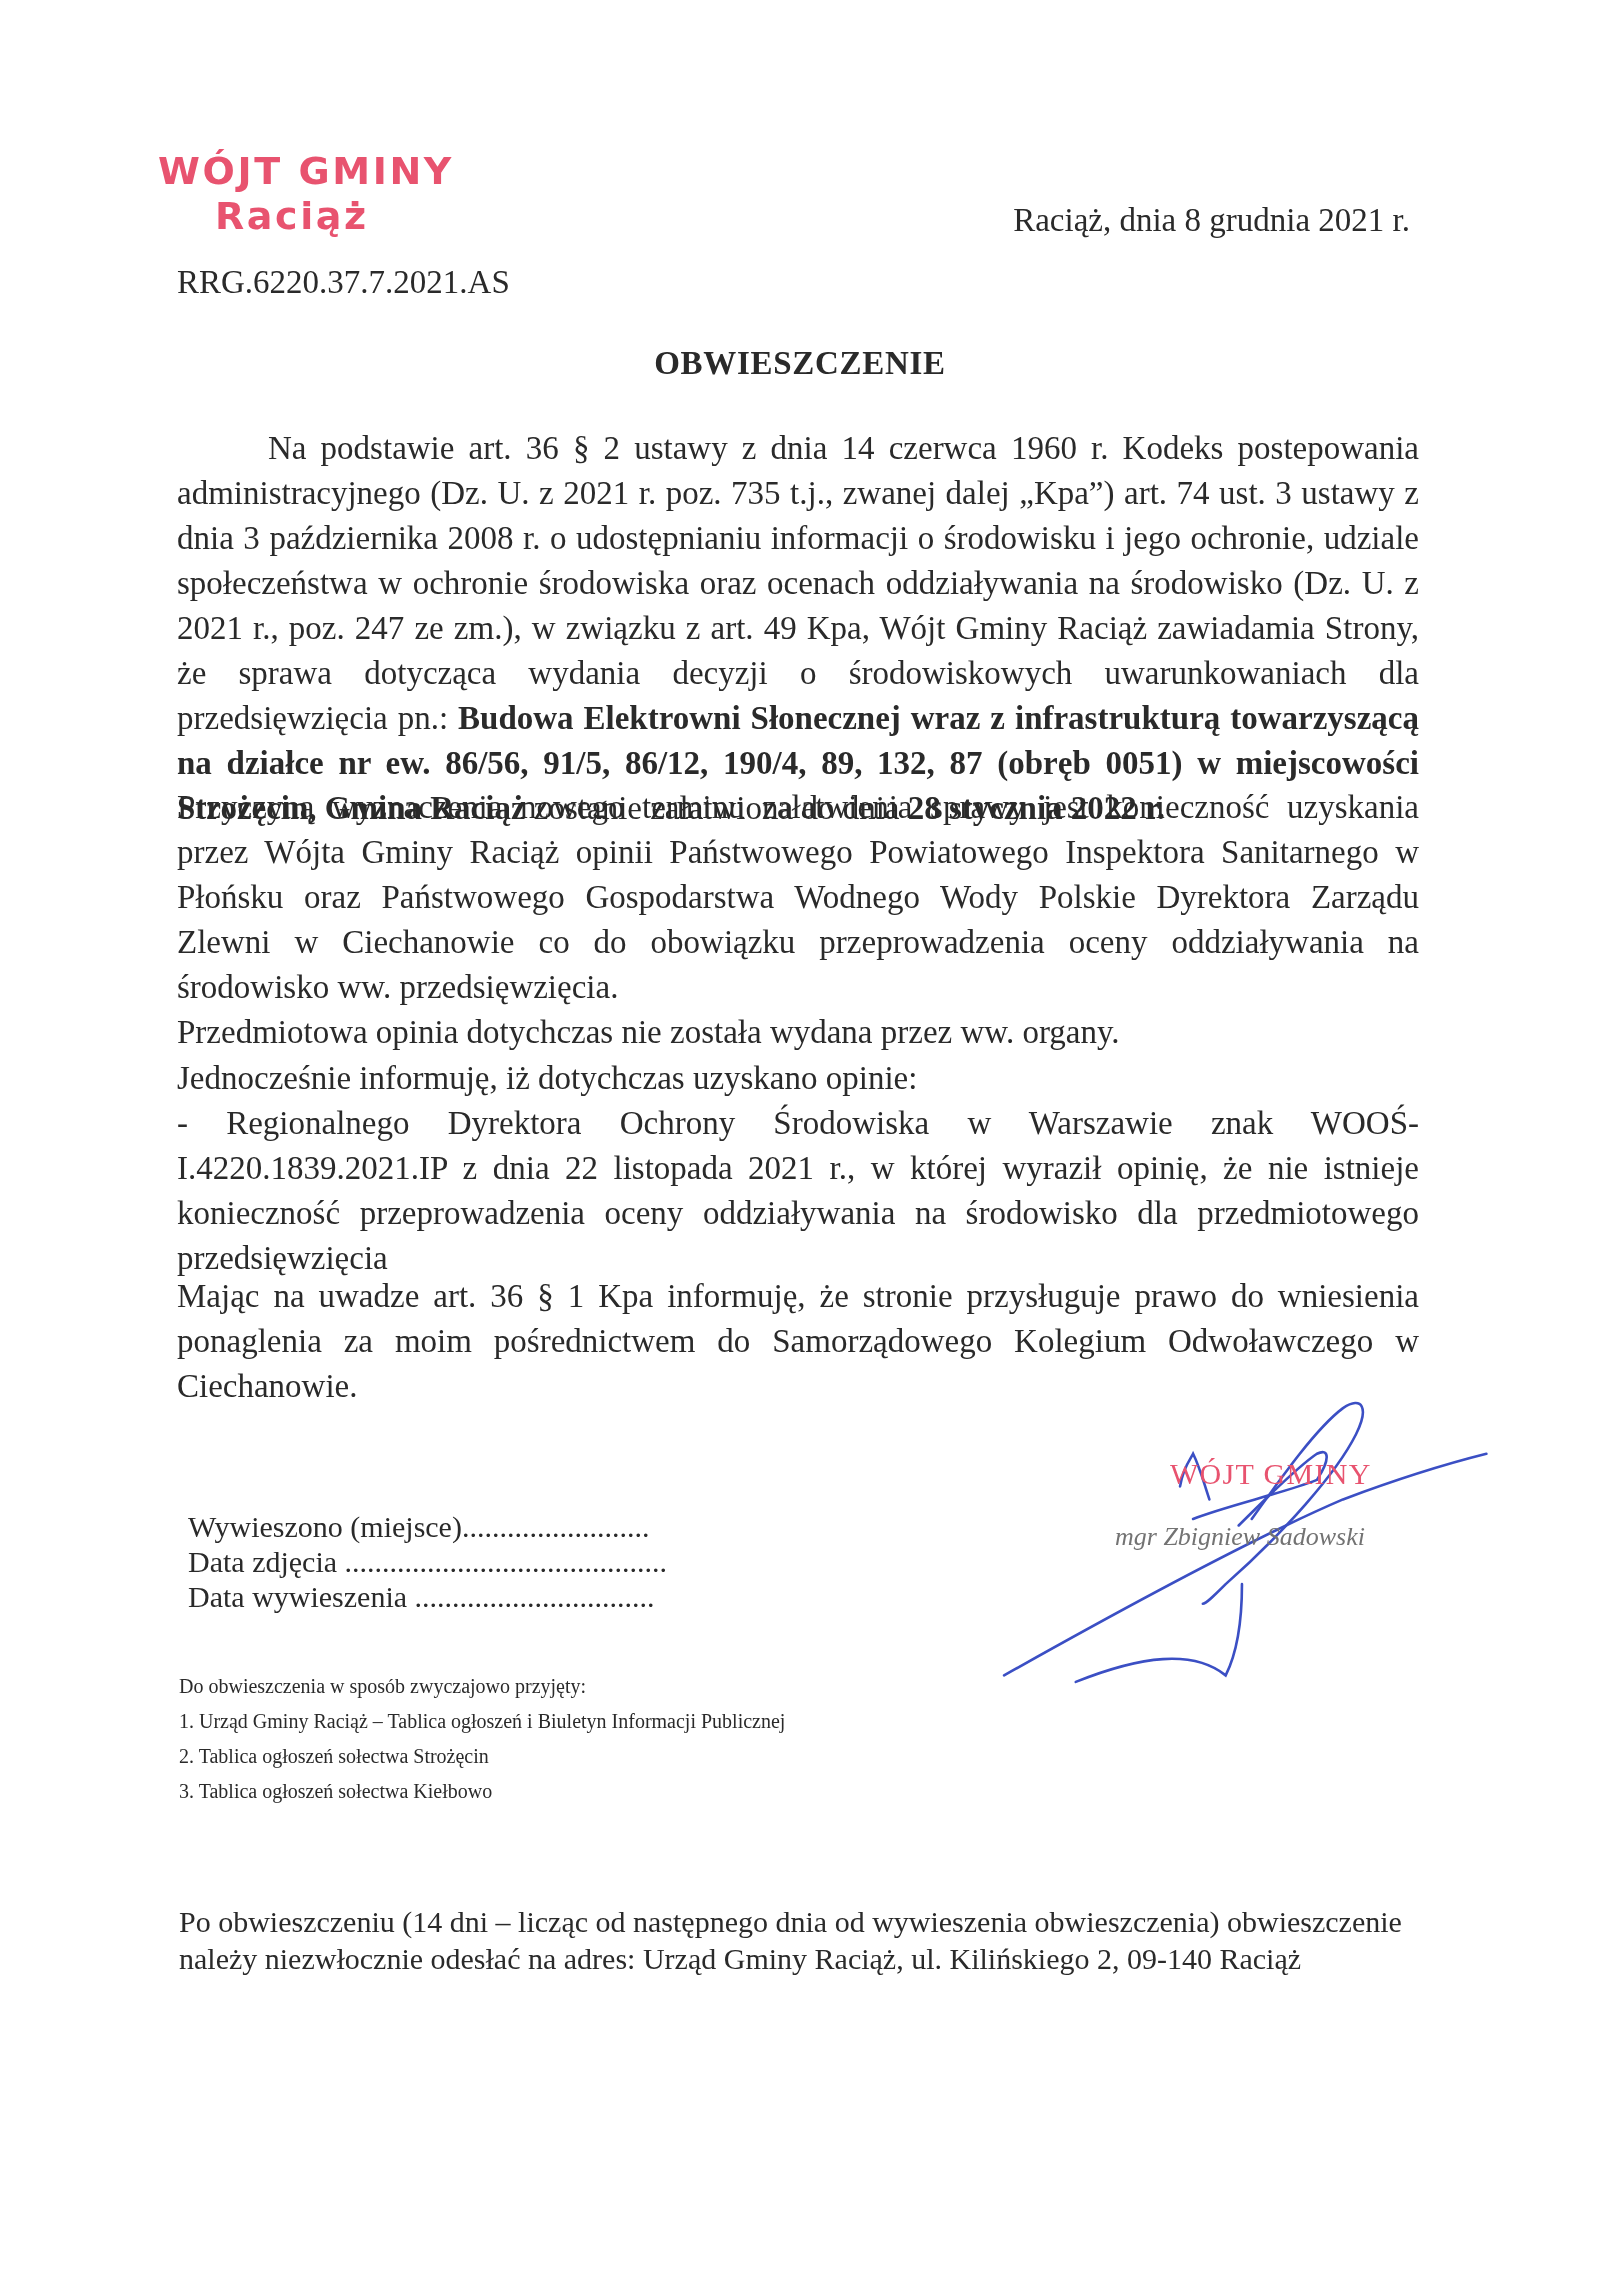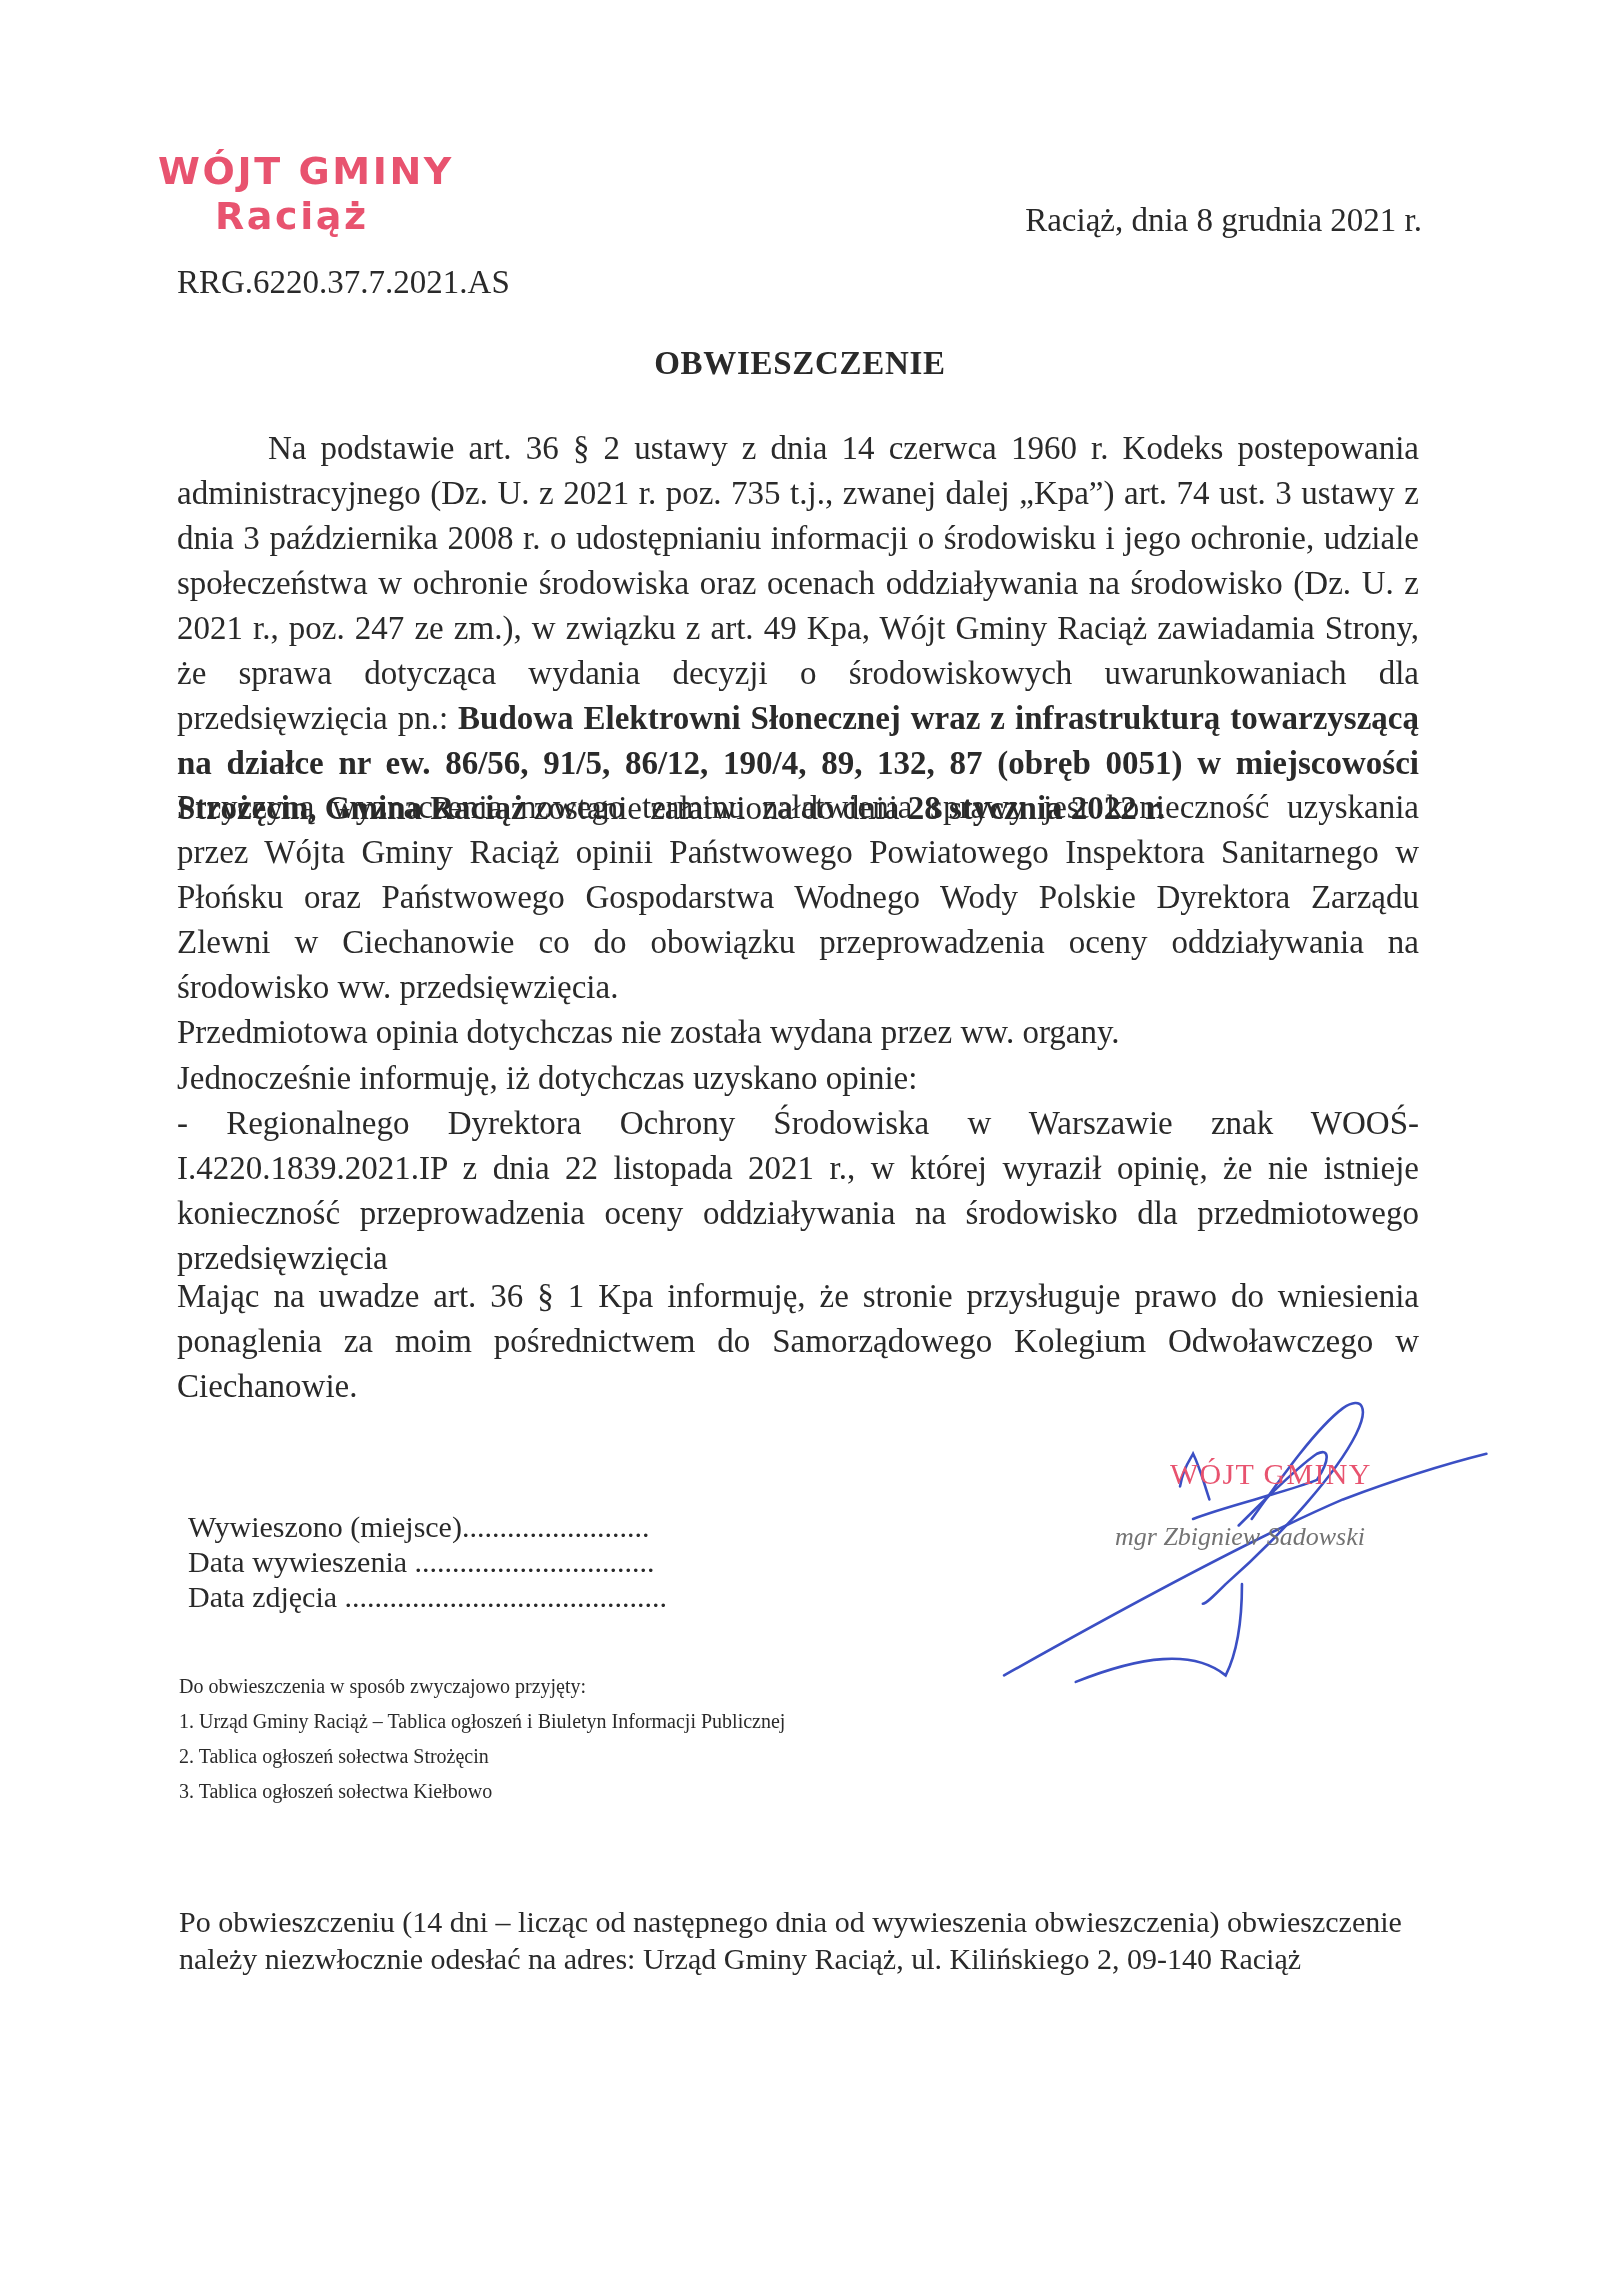--- a/index.html
+++ b/index.html
@@ -2,21 +2,21 @@
 <html style="font-size:10.4px"><head>
 <meta charset="utf-8">
 <style>
   html, body { margin: 0; padding: 0; background: #ffffff; }
   body { width: 1616px; height: 2284px; position: relative; overflow: hidden;
          font-family: "Liberation Serif", "DejaVu Serif", serif; color: #2a2a2a; }
   .abs { position: absolute; }
   .stamp { font-family: "DejaVu Sans", "Liberation Sans", sans-serif; color: #e8536f; font-weight: bold; letter-spacing: 2.6px; }
   .stamp-line1 { left: 158px; top: 149px; font-size: 38px; }
   .stamp-line2 { left: 215px; top: 194px; font-size: 38px; }
-  .date { right: 194px; top: 202px; font-size: 33px; }
+  .date { right: 206px; top: 202px; font-size: 33px; }
   .ref { left: 177px; top: 264px; font-size: 33px; }
   .title { left: 0; width: 1600px; text-align: center; top: 345px; font-size: 33px; font-weight: bold; letter-spacing: 0.7px; }
   .body-block { left: 177px; width: 1242px; font-size: 33px; line-height: 45px; text-align: justify; }
   .p1 { top: 426px; text-indent: 91px; }
   .p2 { top: 785px; }
   .p3 { top: 1056px; }
   .p4 { top: 1274px; }
   .b { font-weight: bold; }
   .list-line { display: block; }
   .posting { left: 188px; top: 1509px; font-size: 30px; line-height: 35px; }
@@ -59,22 +59,22 @@
     <path d="M310 180 C315 150 325 140 330 130 C340 150 345 170 355 200"></path>
     <path d="M150 480 C250 440 330 430 380 470 C400 430 405 380 405 330"></path>
   </g>
 </svg>
 
 <div class="abs sig-stamp-1">WÓJT GMINY</div>
 <div class="abs sig-stamp-2">mgr Zbigniew Sadowski</div>
 
 <div class="abs posting">
   <span class="list-line">Wywieszono (miejsce).........................</span>
+  <span class="list-line">Data zdjęcia ...........................................</span>
   <span class="list-line">Data wywieszenia ................................</span>
-  <span class="list-line">Data zdjęcia ...........................................</span>
 </div>
 
 <div class="abs distrib">
   <span class="list-line">Do obwieszczenia w sposób zwyczajowo przyjęty:</span>
   <span class="list-line">1. Urząd Gminy Raciąż – Tablica ogłoszeń i Biuletyn Informacji Publicznej</span>
   <span class="list-line">2. Tablica ogłoszeń sołectwa Strożęcin</span>
   <span class="list-line">3. Tablica ogłoszeń sołectwa Kiełbowo</span>
 </div>
 
 <div class="abs footer">Po obwieszczeniu (14 dni – licząc od następnego dnia od wywieszenia obwieszczenia) obwieszczenie należy niezwłocznie odesłać na adres: Urząd Gminy Raciąż, ul. Kilińskiego 2, 09-140 Raciąż</div>

